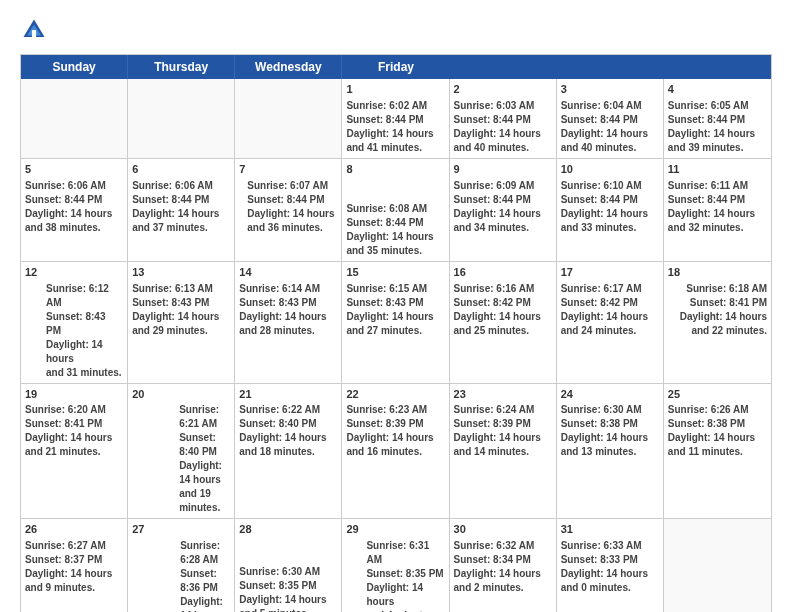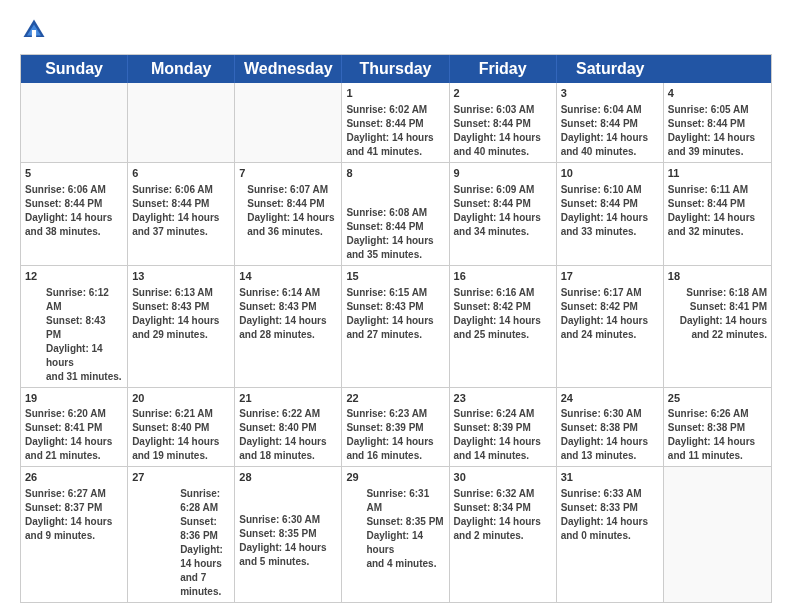--- a/index.html
+++ b/index.html
@@ -66,21 +66,21 @@
       flex-direction: column;
       border: 1px solid #ccc;
     }
     .cal-header {
       display: grid;
       grid-template-columns: repeat(7, 1fr);
       background: #2255a4;
     }
     .cal-header-cell {
       color: #fff;
-      font-size: 16px;
+      font-size: 12px;
       font-weight: bold;
       text-align: center;
       padding: 5px 2px;
       border-right: 1px solid #3366bb;
     }
     .cal-header-cell:last-child { border-right: none; }
     .cal-body {
       flex: 1;
       display: flex;
       flex-direction: column;
@@ -134,25 +134,23 @@
     </div>
     <div class="title-block">
       <div class="title-month"></div>
       <div class="title-location"></div>
     </div>
   </div>
 
   <div class="calendar">
     <div class="cal-header">
     <div class="cal-header-cell">Sunday</div>
-        <div class="cal-header-cell">Monday</div>
+        <div class="cal-header-cell">Thursday</div>
         <div class="cal-header-cell">Wednesday</div>
-        <div class="cal-header-cell">Thursday</div>
         <div class="cal-header-cell">Friday</div>
-        <div class="cal-header-cell">Saturday</div>
       </div>
     <div class="cal-body">
     <div class="cal-row">
           <div class="cal-cell empty"></div>
           <div class="cal-cell empty"></div>
           <div class="cal-cell empty"></div>
           <div class="cal-cell">
             <div class="cell-day">1</div>
             <div class="cell-info" style="white-space: pre-line;">Sunrise: 6:02 AM
 Sunset: 8:44 PM
@@ -286,21 +284,21 @@
         <div class="cal-row">
           <div class="cal-cell">
             <div class="cell-day">19</div>
             <div class="cell-info" style="white-space: pre-line;">Sunrise: 6:20 AM
 Sunset: 8:41 PM
 Daylight: 14 hours
 and 21 minutes.</div>
           </div>
           <div class="cal-cell">
             <div class="cell-day">20</div>
-            <div class="cell-info" style="white-space: pre-line;">Sunrise: 6:21 AM
+            <div class="cell-info" style="white-space: pre-line; margin-left: 47px;">Sunrise: 6:21 AM
 Sunset: 8:40 PM
 Daylight: 14 hours
 and 19 minutes.</div>
           </div>
           <div class="cal-cell">
             <div class="cell-day">21</div>
             <div class="cell-info" style="white-space: pre-line;">Sunrise: 6:22 AM
 Sunset: 8:40 PM
 Daylight: 14 hours
 and 18 minutes.</div>

